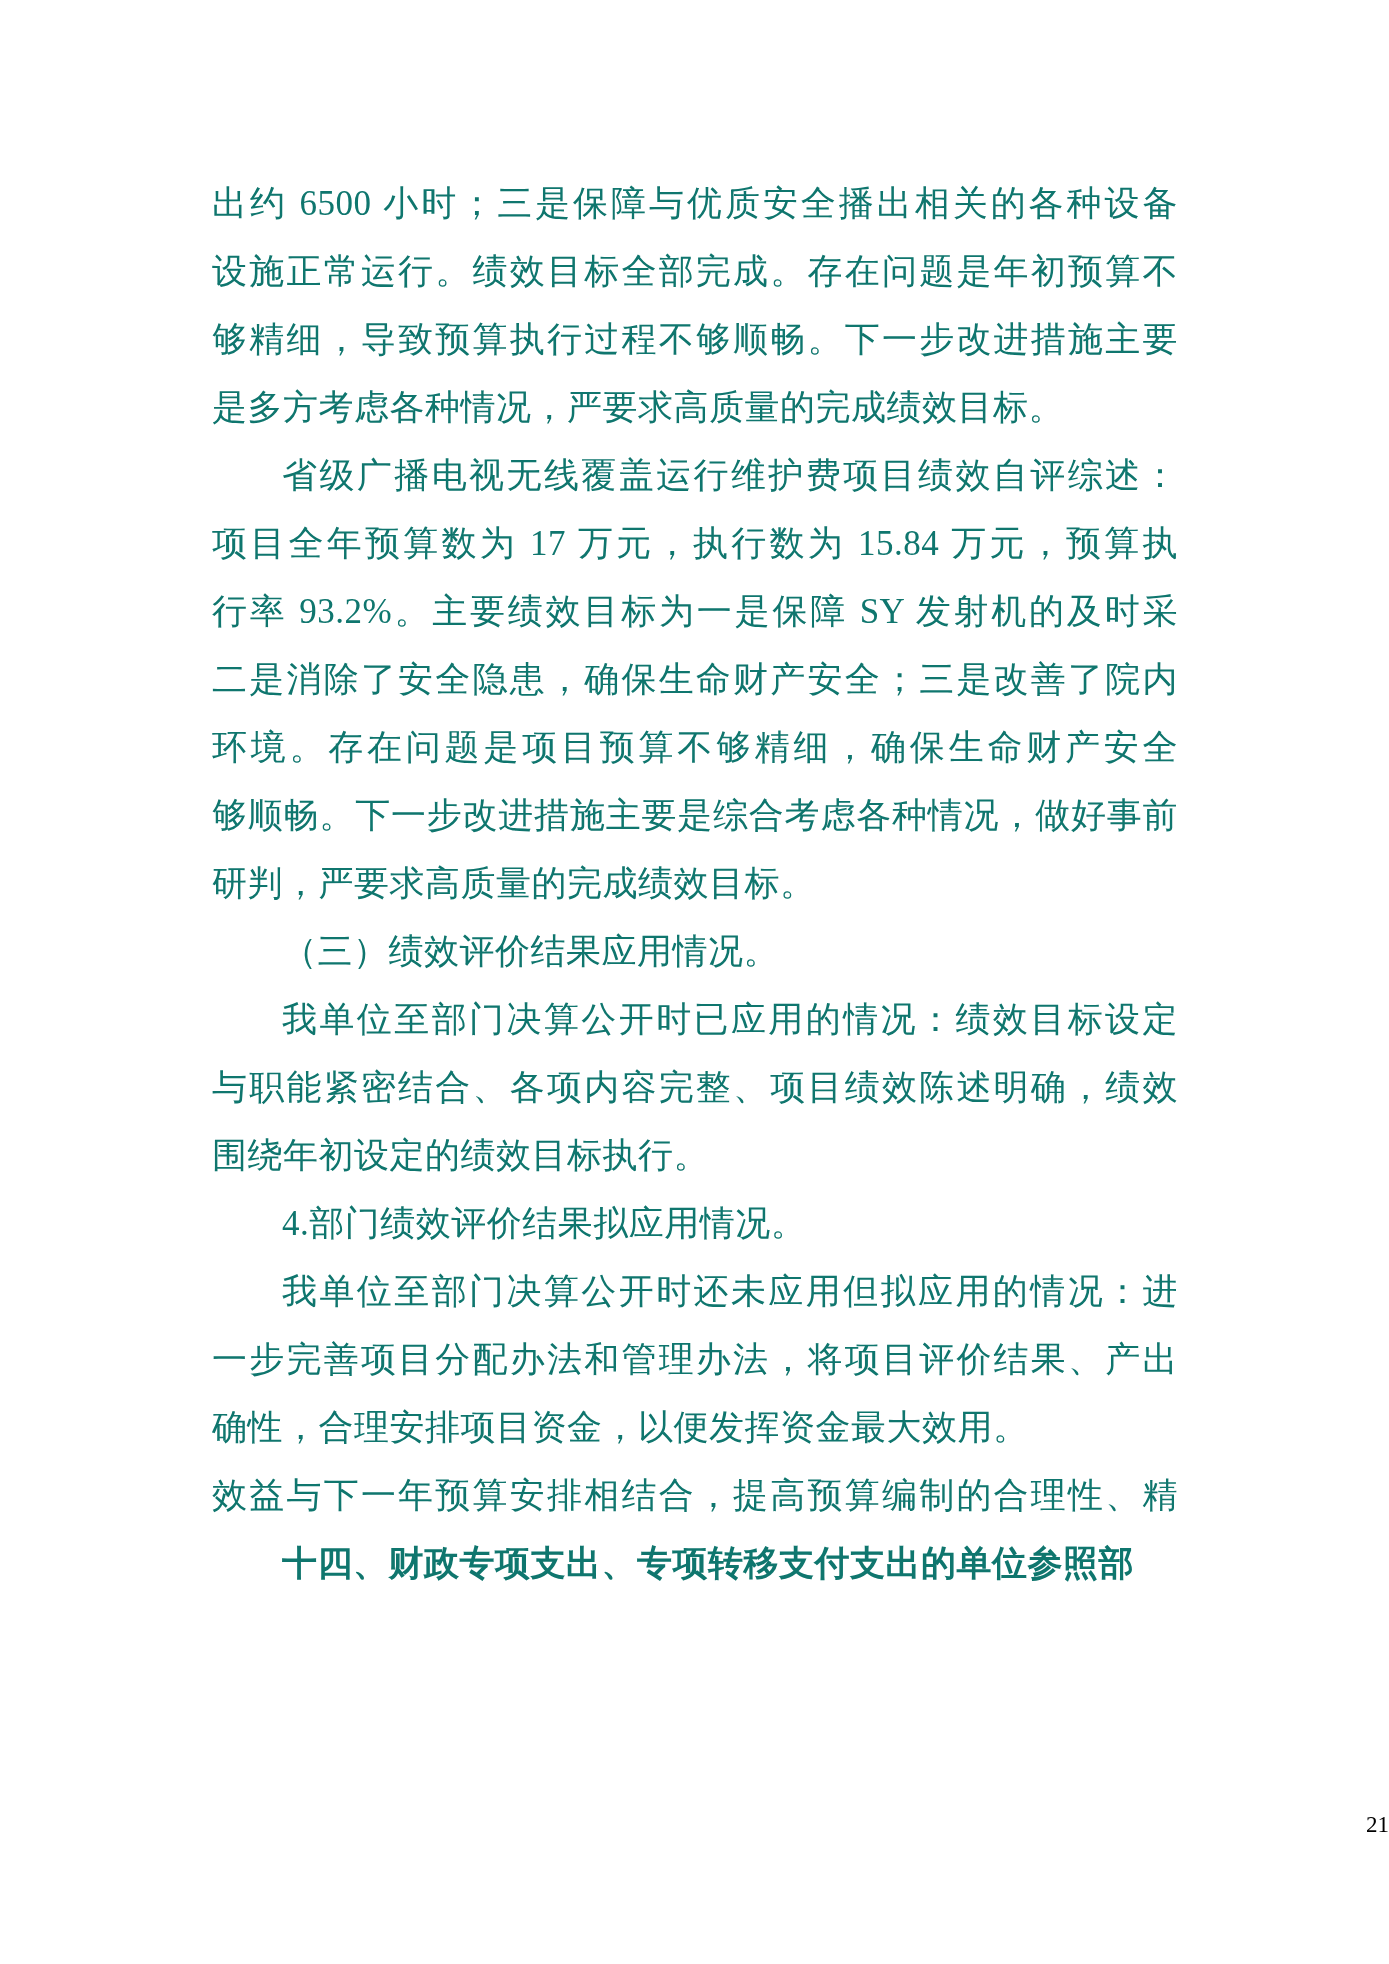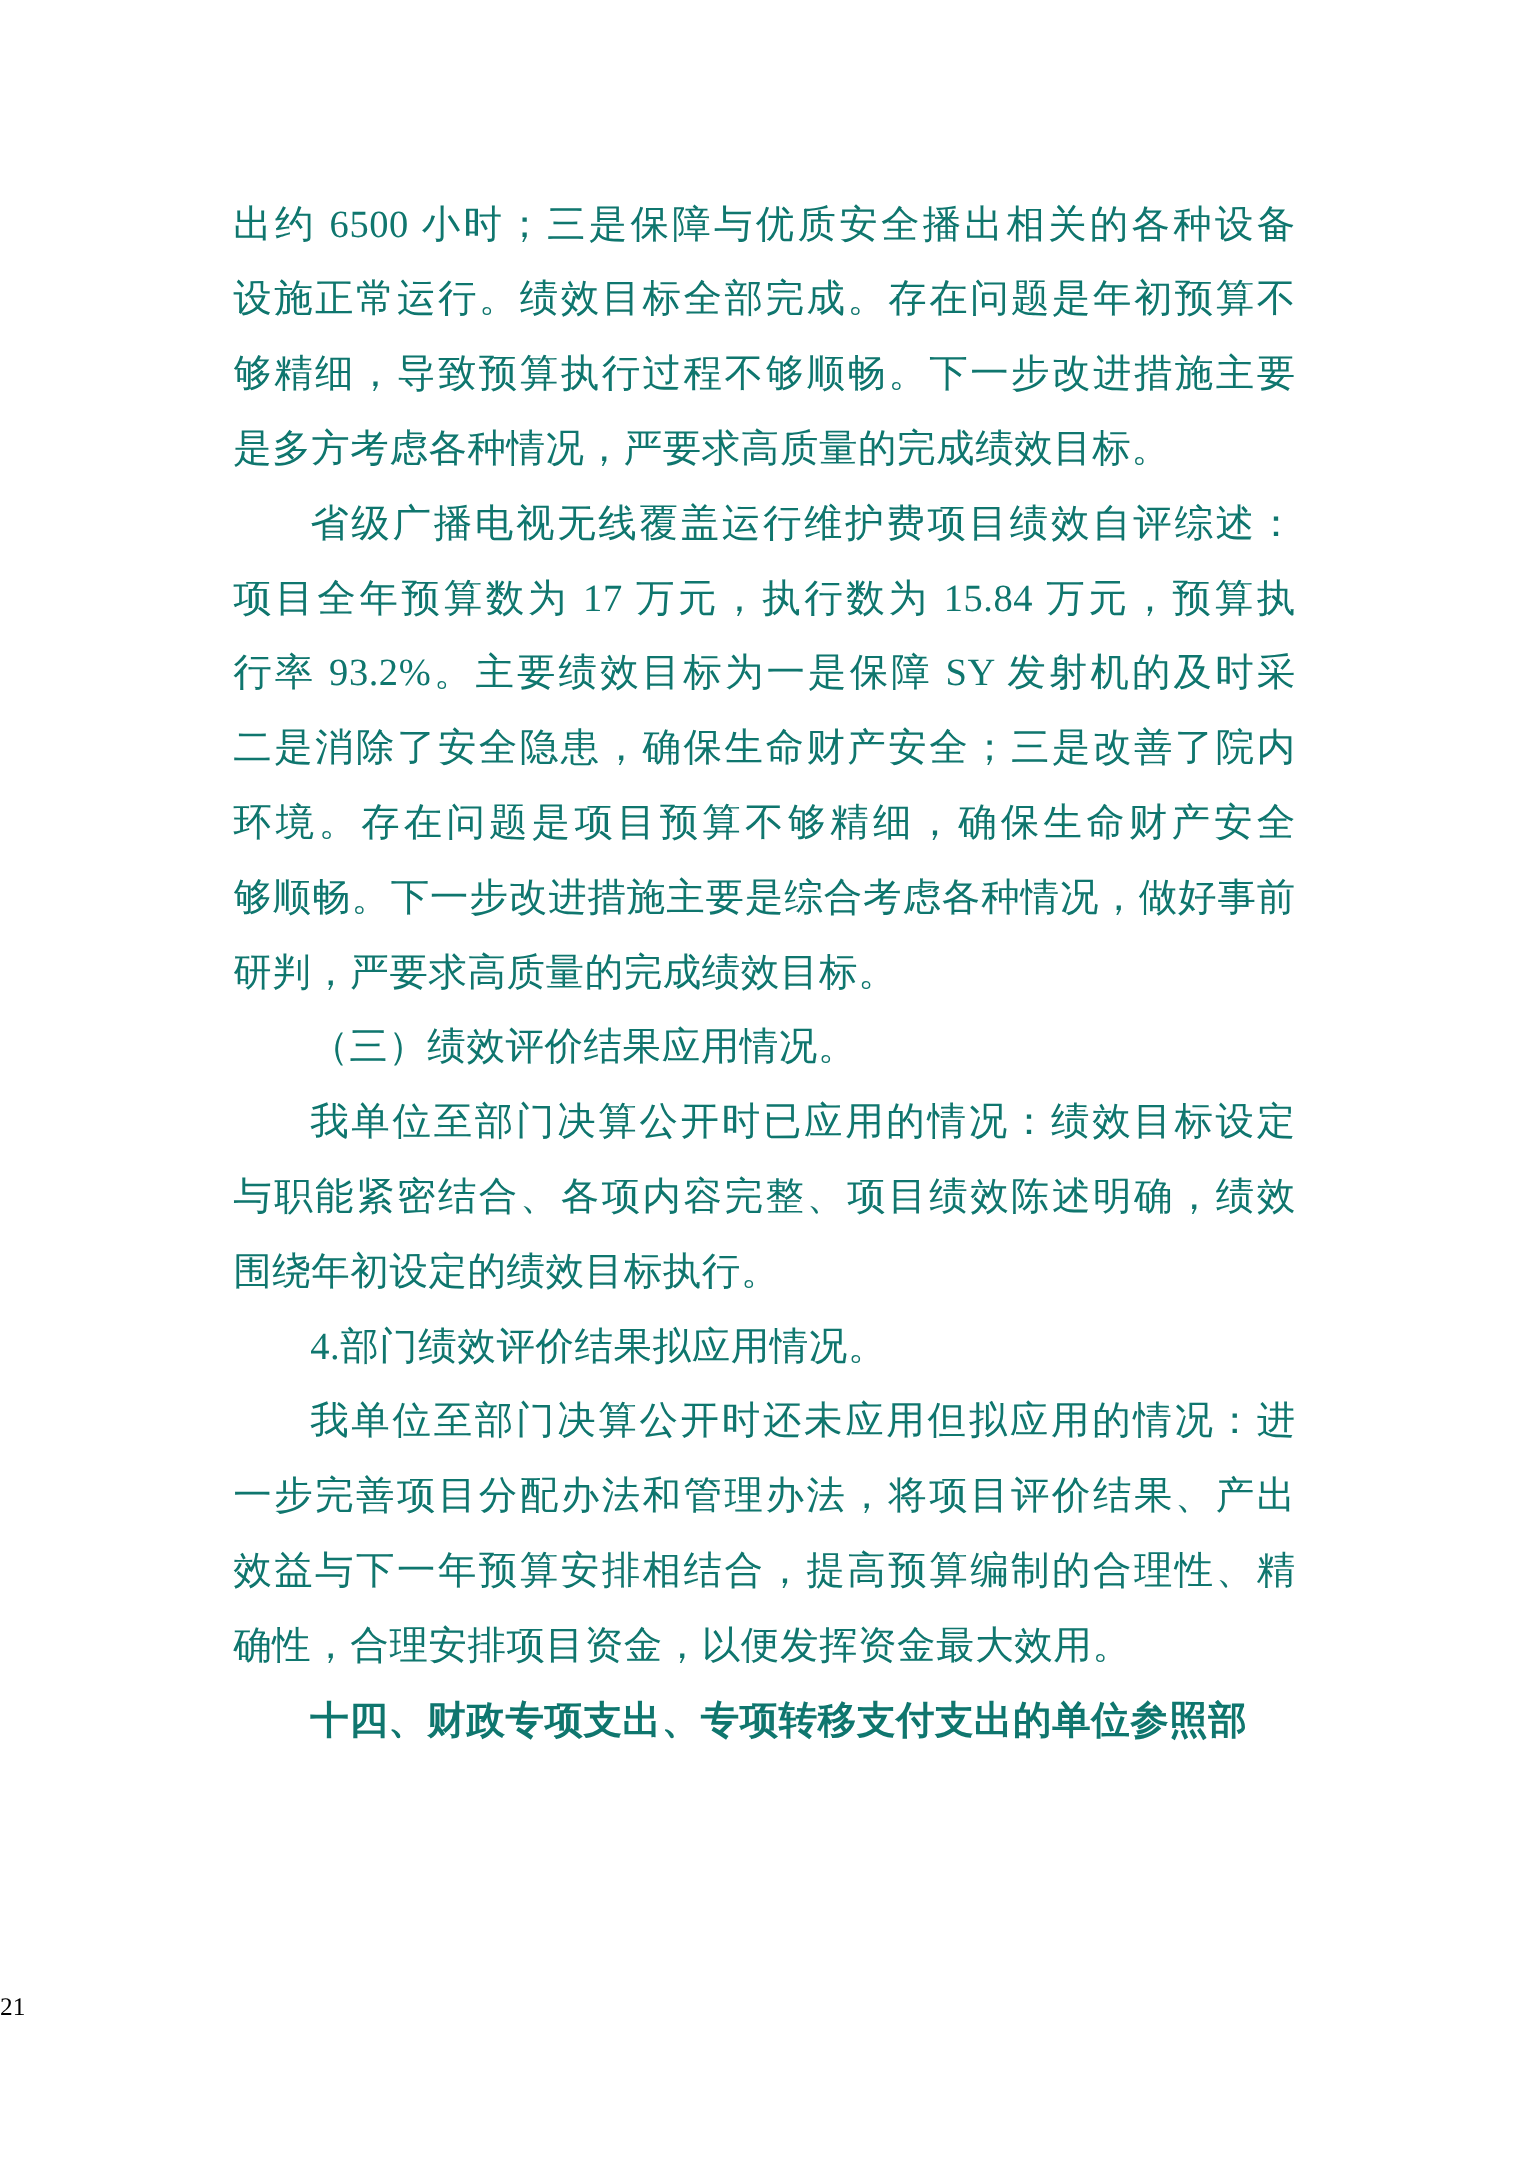--- a/index.html
+++ b/index.html
@@ -44,21 +44,21 @@
     text-indent: 70px;
   }
   .paragraph.bold .line {
     font-weight: 700;
   }
   .footer {
     position: absolute;
     top: 1812px;
     left: 0;
     width: 100%;
-    text-align: left;
+    text-align: right;
     font-size: 23px;
     color: #000000;
   }
 </style>
 </head>
 <body>
 
 <div class="page">
   <div class="doc-body">
       <div class="paragraph">
@@ -83,21 +83,21 @@
         <div class="line indent fill">我单位至部门决算公开时已应用的情况：绩效目标设定</div>
         <div class="line fill">与职能紧密结合、各项内容完整、项目绩效陈述明确，绩效</div>
         <div class="line">围绕年初设定的绩效目标执行。</div>
       </div>
       <div class="paragraph">
         <div class="line indent">4.部门绩效评价结果拟应用情况。</div>
       </div>
       <div class="paragraph">
         <div class="line indent fill">我单位至部门决算公开时还未应用但拟应用的情况：进</div>
         <div class="line fill">一步完善项目分配办法和管理办法，将项目评价结果、产出</div>
+        <div class="line">确性，合理安排项目资金，以便发挥资金最大效用。</div>
         <div class="line fill">效益与下一年预算安排相结合，提高预算编制的合理性、精</div>
-        <div class="line">确性，合理安排项目资金，以便发挥资金最大效用。</div>
       </div>
       <div class="paragraph bold">
         <div class="line indent">十四、财政专项支出、专项转移支付支出的单位参照部</div>
       </div>
     </div>
   <div class="footer">21</div>
 </div>
 
 </body></html>

